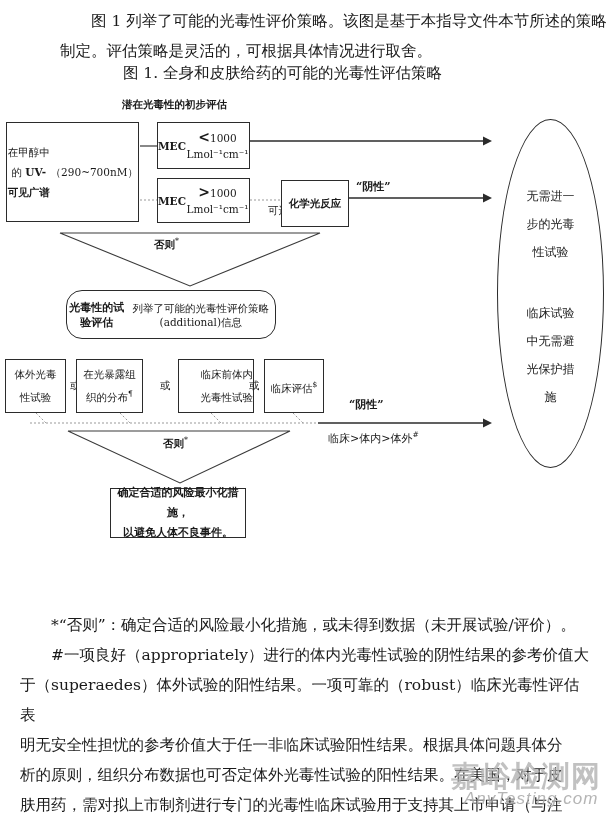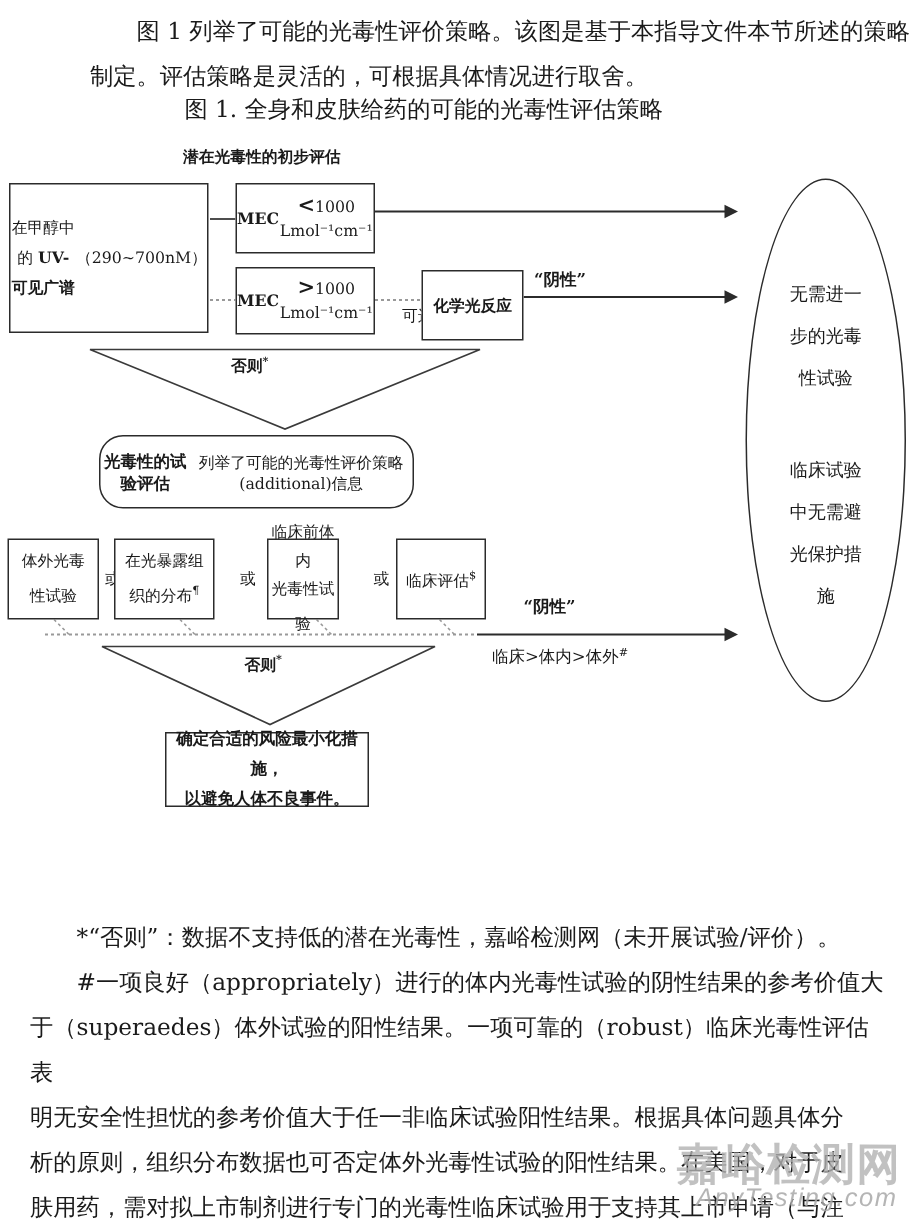--- a/index.html
+++ b/index.html
@@ -30,21 +30,21 @@
   .neg1 { left:356px; top:179px; font-weight:bold; font-size:11px; }
   .neg2 { left:349px; top:397px; font-weight:bold; font-size:11px; }
   .otherwise1 { left:154px; top:236px; font-weight:bold; }
   .otherwise2 { left:163px; top:435px; font-weight:bold; }
   .evalbox { left:66px; top:290px; width:210px; height:49px;border-radius:16px; }
   .evalbox .t1 { font-weight:bold; font-size:11px; }
   .evalbox .t2 { font-size:10.5px; margin-top:3px; }
   .opt { top:359px; height:54px; font-size:10.5px; line-height:19px; }
   .opt1 { left:5px;   width:61px; }
   .opt2 { left:76px;  width:67px; }
-  .opt3 { left:178px; width:48px;justify-content:flex-end; }
+  .opt3 { left:178px; width:76px;justify-content:flex-end; }
   .opt4 { left:264px; width:60px; }
   .or  { top:379px; }
   .or1 { left:70px; } .or2 { left:160px; } .or3 { left:249px; }
   .hier { left:328px; top:430px; font-size:11px; }
   .risk { left:110px; top:488px; width:136px; height:50px; font-weight:bold; font-size:11px; line-height:20px; }
   .ellipse { position:absolute; left:497px; top:119px; width:107px; height:349px;
              border:1.4px solid #2b2b2b; border-radius:50%; box-sizing:border-box; }
   .eg { position:absolute; width:100%; text-align:center; font-size:12px; line-height:28px; }
   .eg1 { top:62px; } .eg2 { top:179px; }
   sup { font-size:7.5px; }
@@ -151,21 +151,21 @@
     <div class="eg eg1 pre">无需进一
 步的光毒
 性试验</div>
     <div class="eg eg2 pre">临床试验
 中无需避
 光保护措
 施</div>
   </div>
 
   <div class="notes">
-    <div class="pre">　　*“否则”：数据不支持低的潜在光毒性，嘉峪检测网（未开展试验/评价）。</div>
+    <div class="pre">　　*“否则”：确定合适的风险最小化措施，或未得到数据（未开展试验/评价）。</div>
     <div class="pre">　　#一项良好（appropriately）进行的体内光毒性试验的阴性结果的参考价值大
 于（superaedes）体外试验的阳性结果。一项可靠的（robust）临床光毒性评估表
 明无安全性担忧的参考价值大于任一非临床试验阳性结果。根据具体问题具体分
 析的原则，组织分布数据也可否定体外光毒性试验的阳性结果。在美国，对于皮
 肤用药，需对拟上市制剂进行专门的光毒性临床试验用于支持其上市申请（与注
 释 5 保持一致）。</div>
   </div>
 
   <div class="wm-cn">嘉峪检测网</div>
   <div class="wm-en">AnyTesting.com</div>

